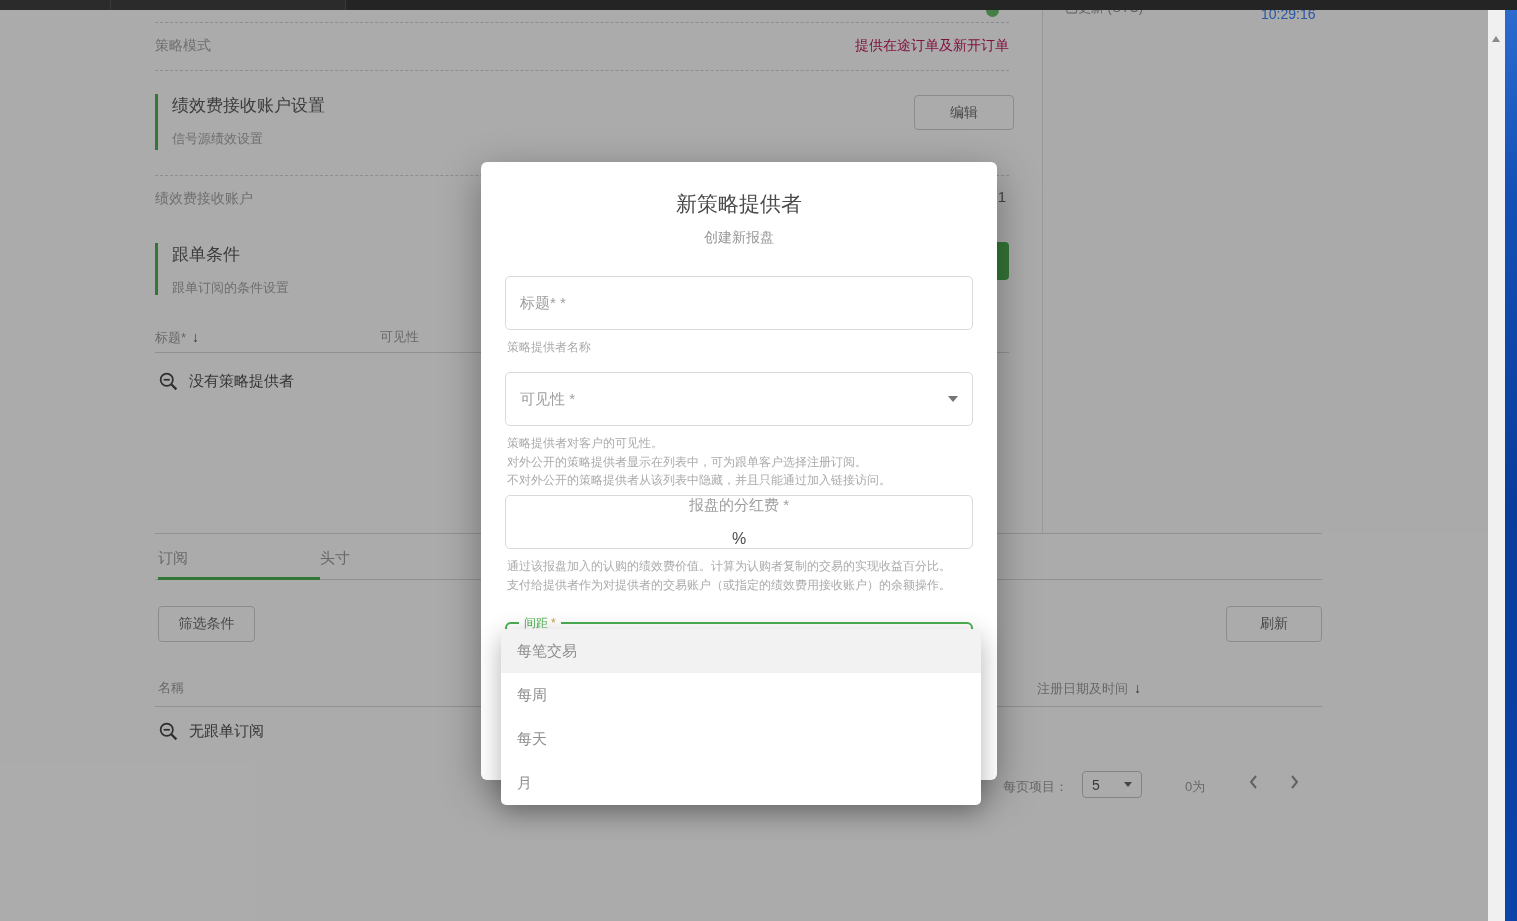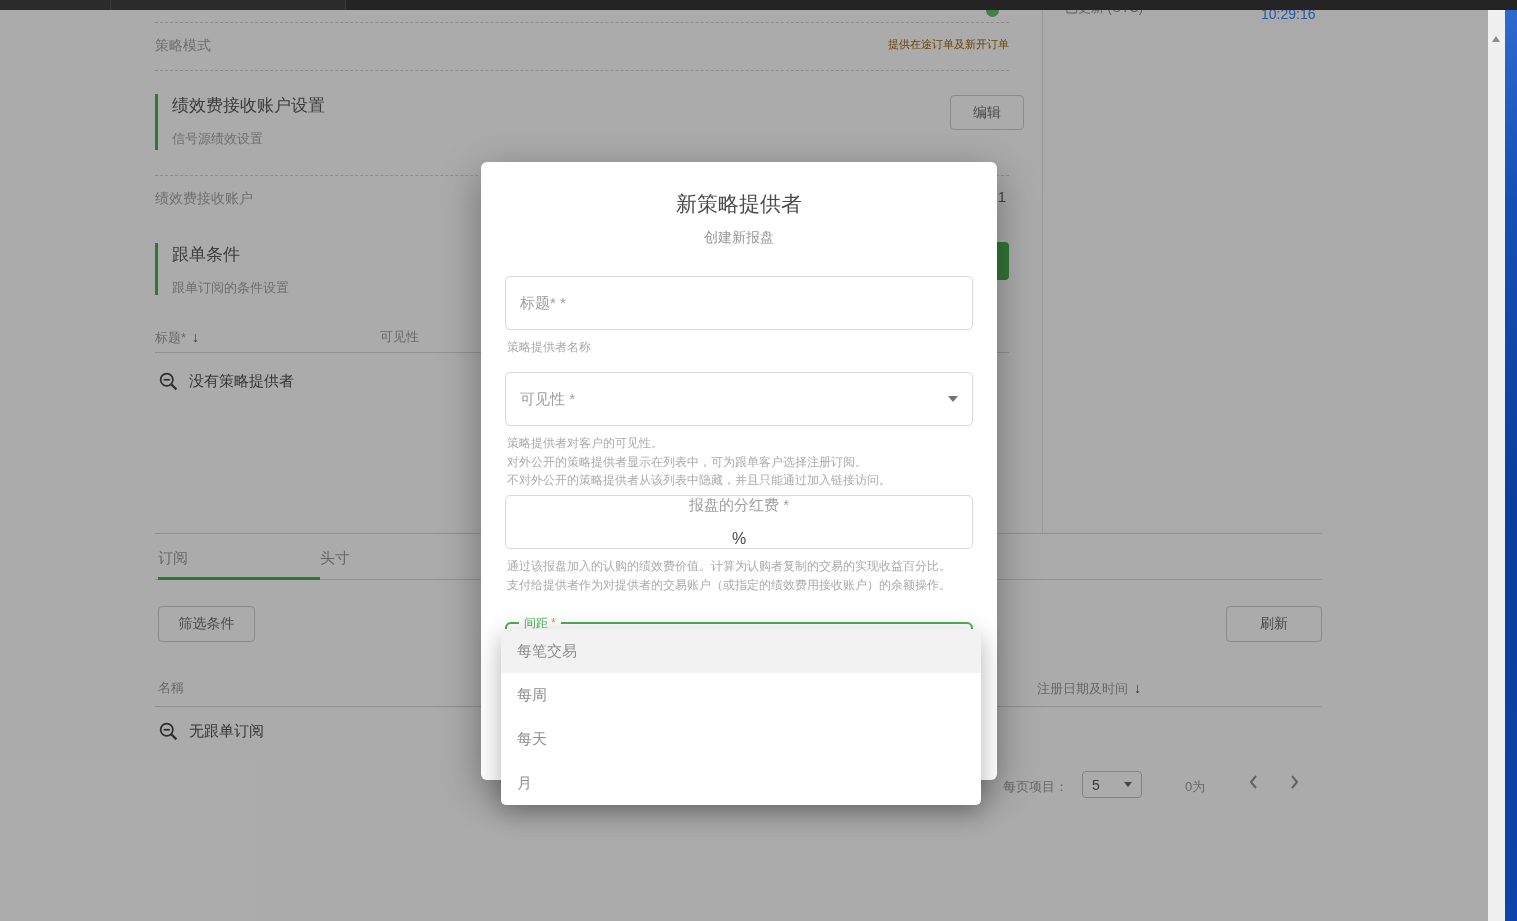--- a/index.html
+++ b/index.html
@@ -18,21 +18,21 @@
   .scroll-arrow { position:absolute; left:4px; top:26px; width:0; height:0;
     border-left:4.5px solid transparent; border-right:4.5px solid transparent; border-bottom:6px solid #8a8a8a; }
   .bluestrip { left:1505px; top:0; width:12px; height:921px; z-index:24;
     background:linear-gradient(180deg,#2f6ccf 0%,#1450b4 22%,#0a3d9b 55%,#0c44a9 100%); }
 
   
   .overlay { left:0; top:0; width:1488px; height:921px; background:rgba(0,0,0,0.32); z-index:20; }
 
   
   .lbl { font-size:14px; color:#a3a3a3; }
-  .val { font-size:11px; color:#a16207; }
+  .val { font-size:14px; color:#be185d; }
   .dots { border-top:1px dashed #d0d0d0; height:0; }
   .solid { border-top:1px solid #d6d6d6; height:0; }
   .sect { border-left:3px solid #4caf50; padding-left:14px; }
   .sect .t { font-size:17px; color:#5a5a5a; }
   .sect .s { font-size:13px; color:#a3a3a3; margin-top:13px; }
   .btn { border:1px solid #cdcdcd; border-radius:4px; background:transparent;
     font-size:14px; color:#6b6b6b; display:flex; align-items:center; justify-content:center; cursor:pointer; }
   .green-btn { background:#4caf50; border-radius:4px; }
   .colhead { font-size:13px; color:#9a9a9a; }
   .sort { font-size:14px; color:#555; margin-left:6px; }
@@ -84,21 +84,21 @@
 
     <div class="abs dots" style="left:155px;top:22px;width:854px;"></div>
     <div class="abs lbl" style="left:155px;top:37px;">策略模式</div>
     <div class="abs val" style="left:155px;top:37px;width:854px;text-align:right;">提供在途订单及新开订单</div>
     <div class="abs dots" style="left:155px;top:70px;width:854px;"></div>
 
     <div class="abs sect" style="left:155px;top:94px;height:56px;">
       <div class="t">绩效费接收账户设置</div>
       <div class="s">信号源绩效设置</div>
     </div>
-    <div class="abs btn" style="left:914px;top:95px;width:74px;height:35px;margin-left:36px;">编辑</div>
+    <div class="abs btn" style="left:914px;top:95px;width:100px;height:35px;">编辑</div>
     <div class="abs dots" style="left:155px;top:175px;width:854px;"></div>
 
     <div class="abs lbl" style="left:155px;top:190px;">绩效费接收账户</div>
     <div class="abs" style="left:155px;top:188px;width:851px;text-align:right;font-size:15px;color:#686868;">1</div>
 
     <div class="abs sect" style="left:155px;top:243px;height:52px;">
       <div class="t">跟单条件</div>
       <div class="s">跟单订阅的条件设置</div>
     </div>
 

